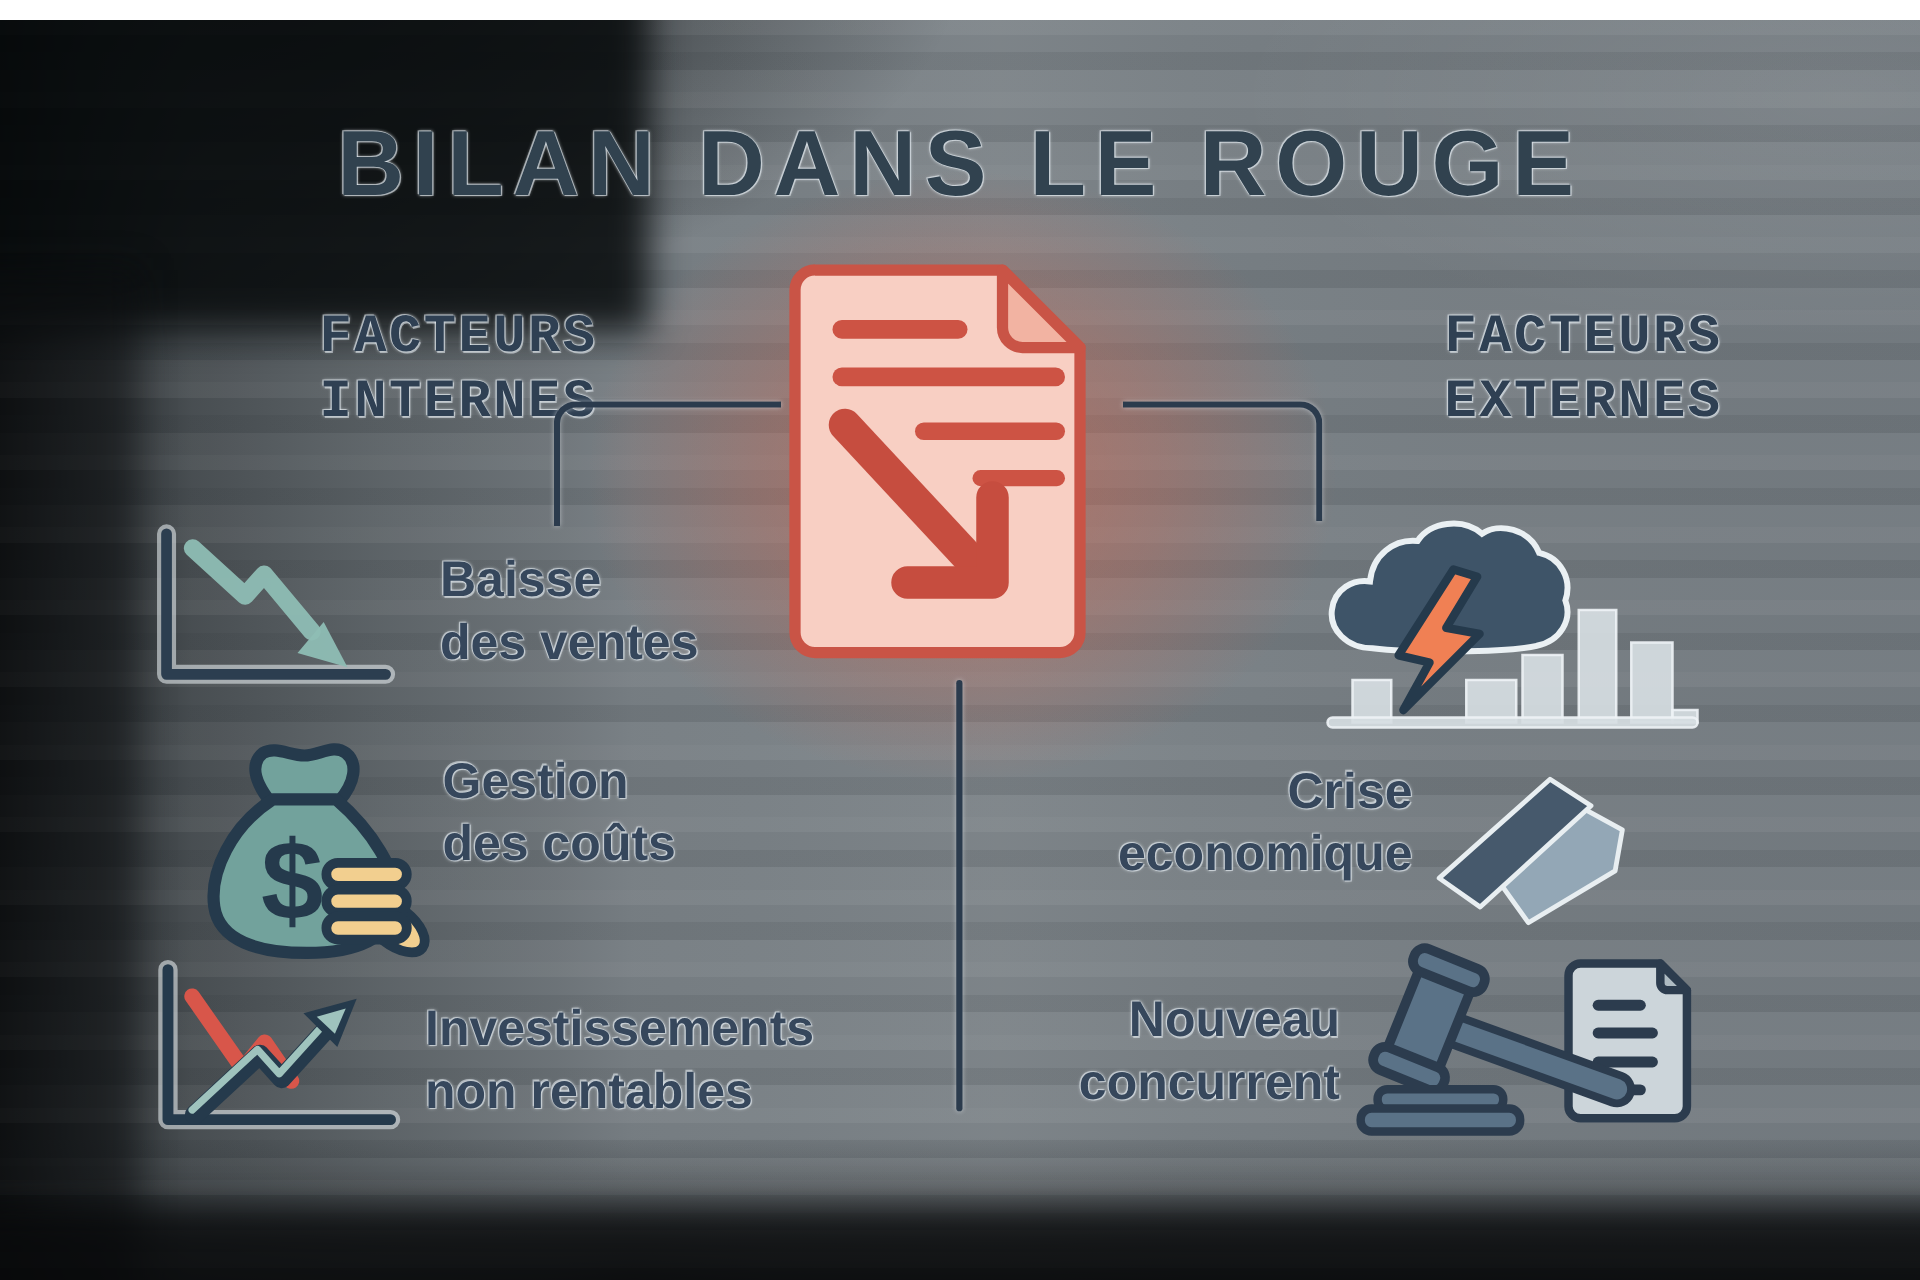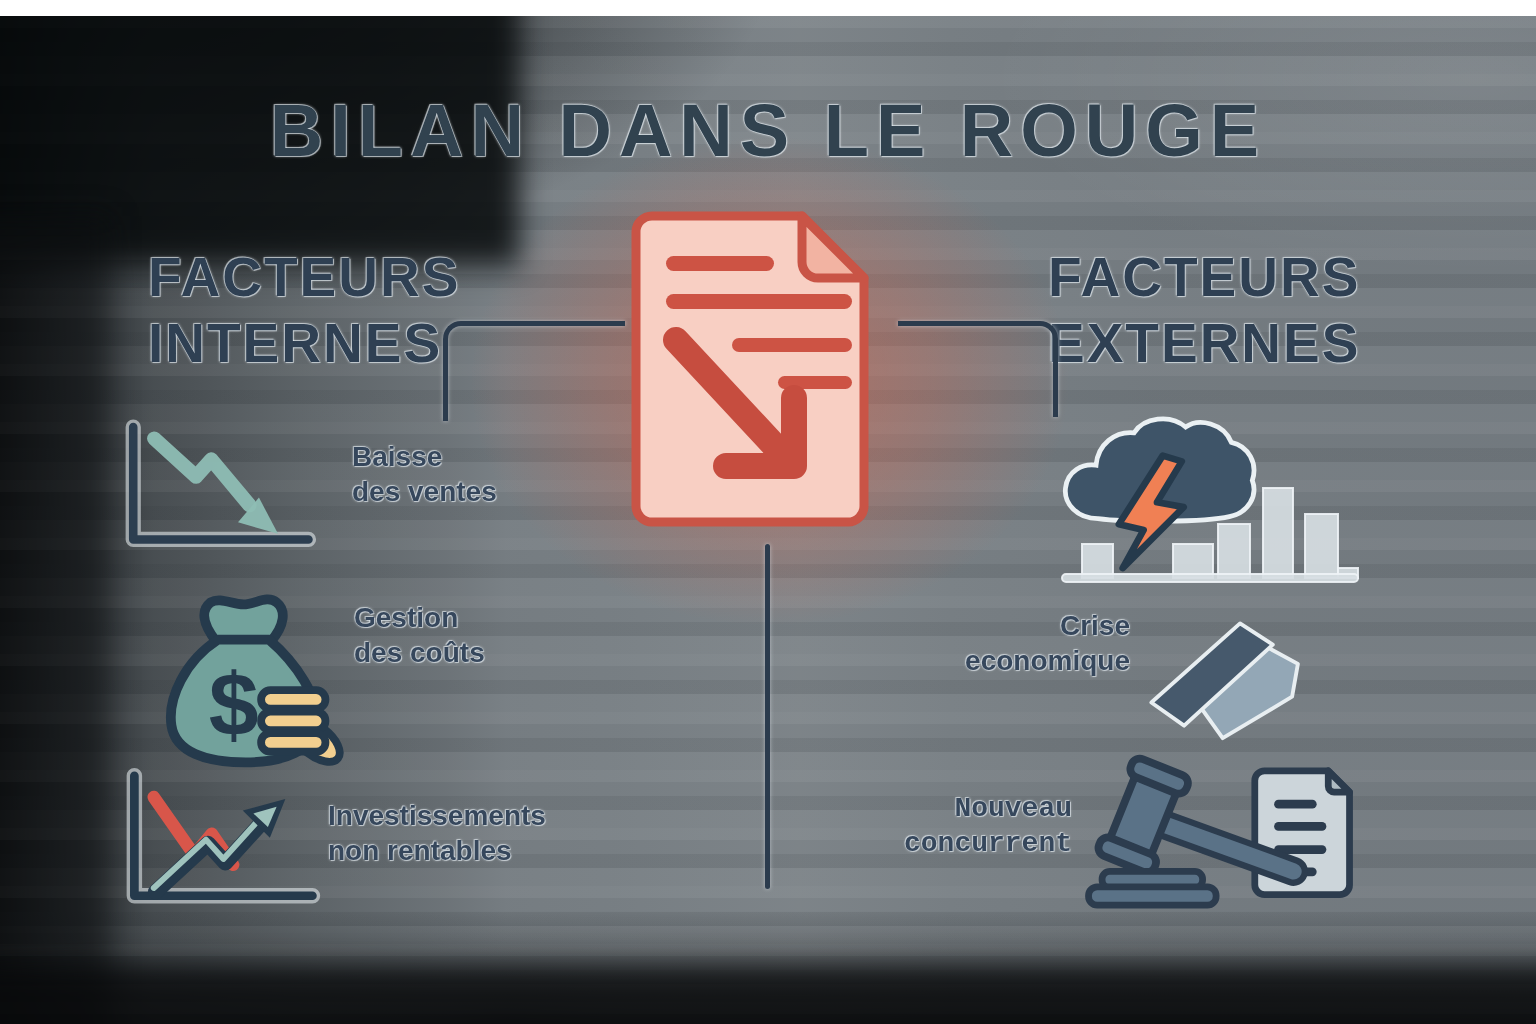--- a/index.html
+++ b/index.html
@@ -32,22 +32,22 @@
   }
   .txt{
     position:absolute;font-weight:bold;color:#33445a;white-space:pre-line;
     text-shadow:0 0 3px rgba(228,235,240,0.95),0 0 1px rgba(228,235,240,0.9),
                 1px 1px 0 rgba(228,235,240,0.55),-1px -1px 0 rgba(228,235,240,0.55);
   }
   .title{
     left:0;right:0;top:72px;text-align:center;font-size:74px;letter-spacing:7px;
     color:#31424f;
   }
-  .col-header{width:330px;text-align:left;font-size:55px;line-height:1.2;letter-spacing:2px;color:#2f4053;}
-  .item-label{font-size:28px;line-height:1.25;color:#36475c;}
+  .col-header{width:330px;text-align:right;font-size:43px;line-height:1.2;letter-spacing:2px;color:#2f4053;font-family:Liberation Mono, monospace;}
+  .item-label{font-size:40px;line-height:1.25;color:#36475c;}
   .item-label.centered{text-align:right;}
   .connector{position:absolute;box-sizing:border-box;filter:drop-shadow(0 0 2px rgba(235,241,245,0.55));}
   .bracket-left{left:443px;top:305px;width:182px;height:100px;
     border-top:5px solid #2b3b4d;border-left:5px solid #2b3b4d;border-top-left-radius:18px;}
   .bracket-right{left:898px;top:305px;width:160px;height:96px;
     border-top:5px solid #2b3b4d;border-right:5px solid #2b3b4d;border-top-right-radius:18px;}
   .vline{left:765px;top:528px;width:5px;height:345px;background:#2b3b4d;border-radius:3px;}
   .icon{position:absolute;}
   svg{display:block;overflow:visible;}
 </style>
@@ -117,21 +117,21 @@
     <svg width="205" height="150" viewBox="0 0 210 155">
       <path d="M16,8 V132 H200" fill="none" stroke="#dfe6ea" stroke-width="16" stroke-linecap="round" stroke-linejoin="round" opacity="0.6"></path>
       <path d="M16,8 V132 H200" fill="none" stroke="#253a4c" stroke-width="9" stroke-linecap="round" stroke-linejoin="round"></path>
       <path d="M36,30 L78,90 L96,68 L118,100" fill="none" stroke="#d8564a" stroke-width="13" stroke-linecap="round" stroke-linejoin="round"></path>
       <path d="M38,128 L92,78 L110,98 L150,54" fill="none" stroke="#253a4c" stroke-width="16" stroke-linecap="round" stroke-linejoin="round"></path>
       <path d="M36,124 L90,74 L108,94 L146,52" fill="none" stroke="#9fc3bd" stroke-width="6" stroke-linecap="round" stroke-linejoin="round"></path>
       <polygon points="172,32 128,44 156,72" fill="#253a4c"></polygon>
       <polygon points="163,40 139,47 154,61" fill="#9fc3bd"></polygon>
     </svg>
   </div>
-  <div class="txt item-label" style="left:328px;top:782px;">Investissements
+  <div class="txt item-label" style="left:340px;top:782px;">Investissements
 non rentables</div>
 
   <div class="icon" style="left:1060px;top:460px;">
     <svg width="300" height="110" viewBox="0 0 300 110">
       <g fill="rgba(214,221,226,0.92)" stroke="rgba(238,243,246,0.9)" stroke-width="2">
         <rect x="22" y="68" width="31" height="34"></rect>
         <rect x="113" y="68" width="40" height="34"></rect>
         <rect x="158" y="48" width="32" height="54"></rect>
         <rect x="203" y="12" width="30" height="90"></rect>
         <rect x="245" y="38" width="33" height="64"></rect>
@@ -172,16 +172,16 @@
         <rect x="48" y="12" width="46" height="88" rx="10"></rect>
         <rect x="40" y="2" width="62" height="20" rx="9"></rect>
         <rect x="40" y="90" width="62" height="20" rx="9"></rect>
       </g>
       <g fill="#5a7287" stroke="#2c3c4e" stroke-width="7" stroke-linejoin="round">
         <rect x="28" y="114" width="104" height="17" rx="8"></rect>
         <rect x="14" y="130" width="132" height="19" rx="9"></rect>
       </g>
     </svg>
   </div>
-  <div class="txt item-label centered" style="left:832px;top:775px;width:240px;font-family:Liberation Mono, monospace;">Nouveau
+  <div class="txt item-label centered" style="left:832px;top:775px;width:240px;">Nouveau
 concurrent</div>
 
 </div>
 
 </body></html>

